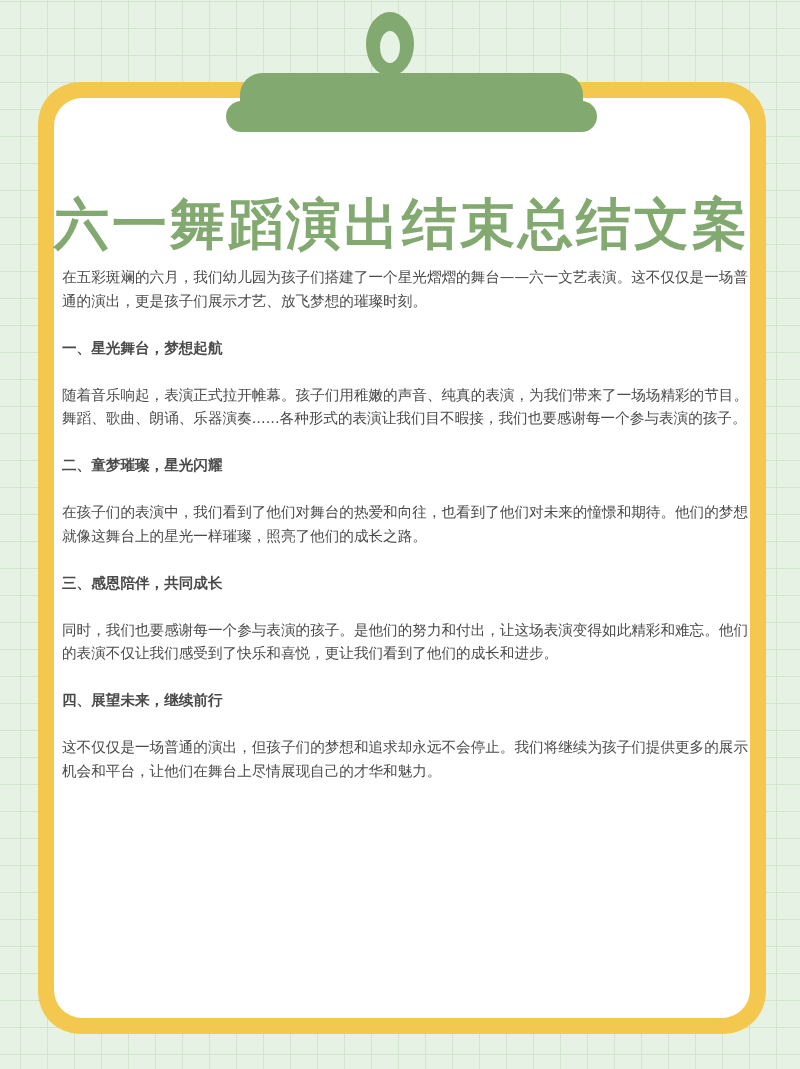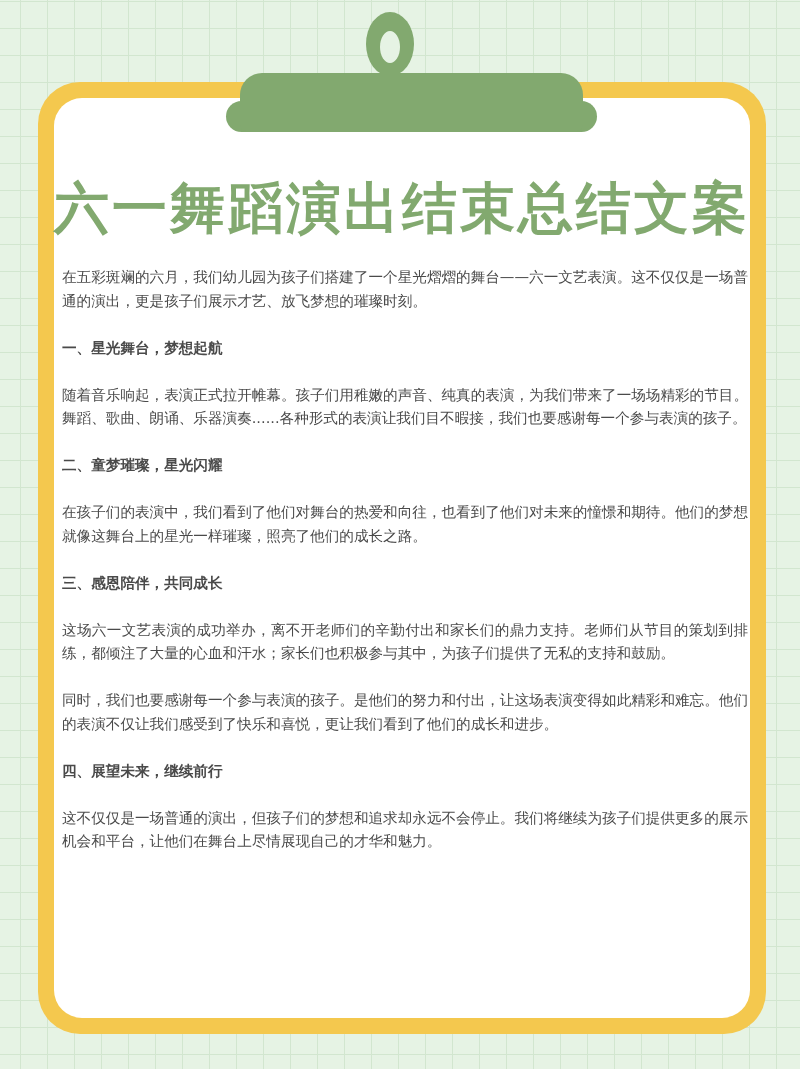--- a/index.html
+++ b/index.html
@@ -66,21 +66,21 @@
     left: 226px;
     top: 101px;
     width: 371px;
     height: 31px;
     background: #82a96f;
     border-radius: 16px;
   }
   .title {
     position: absolute;
     left: 54px;
-    top: 172px;
+    top: 188px;
     width: 696px;
     text-align: center;
     color: #82a96f;
     font-family: "DejaVu Sans", sans-serif;
     font-weight: bold;
     font-size: 55px;
     letter-spacing: 3px;
     line-height: 72px;
     margin: 0;
   }
@@ -115,18 +115,17 @@
 
 <h1 class="title">六一舞蹈演出结束总结文案</h1>
 
 <div class="content">
   <p>在五彩斑斓的六月，我们幼儿园为孩子们搭建了一个星光熠熠的舞台——六一文艺表演。这不仅仅是一场普通的演出，更是孩子们展示才艺、放飞梦想的璀璨时刻。</p>
   <p class="heading">一、星光舞台，梦想起航</p>
   <p>随着音乐响起，表演正式拉开帷幕。孩子们用稚嫩的声音、纯真的表演，为我们带来了一场场精彩的节目。舞蹈、歌曲、朗诵、乐器演奏......各种形式的表演让我们目不暇接，我们也要感谢每一个参与表演的孩子。</p>
   <p class="heading">二、童梦璀璨，星光闪耀</p>
   <p>在孩子们的表演中，我们看到了他们对舞台的热爱和向往，也看到了他们对未来的憧憬和期待。他们的梦想就像这舞台上的星光一样璀璨，照亮了他们的成长之路。</p>
   <p class="heading">三、感恩陪伴，共同成长</p>
-  <p>这场六一文艺表演的成功举办，离不开老师们的辛勤付出和家长们的鼎力支持。老师们从节目的策划到排练，都倾注了大量的心血和汗水；家长们也积极参与其中，为孩子们提供了无私的支持和鼓励。</p>
   <p>同时，我们也要感谢每一个参与表演的孩子。是他们的努力和付出，让这场表演变得如此精彩和难忘。他们的表演不仅让我们感受到了快乐和喜悦，更让我们看到了他们的成长和进步。</p>
   <p class="heading">四、展望未来，继续前行</p>
   <p>这不仅仅是一场普通的演出，但孩子们的梦想和追求却永远不会停止。我们将继续为孩子们提供更多的展示机会和平台，让他们在舞台上尽情展现自己的才华和魅力。</p>
 
 </div>
 
 </body></html>

